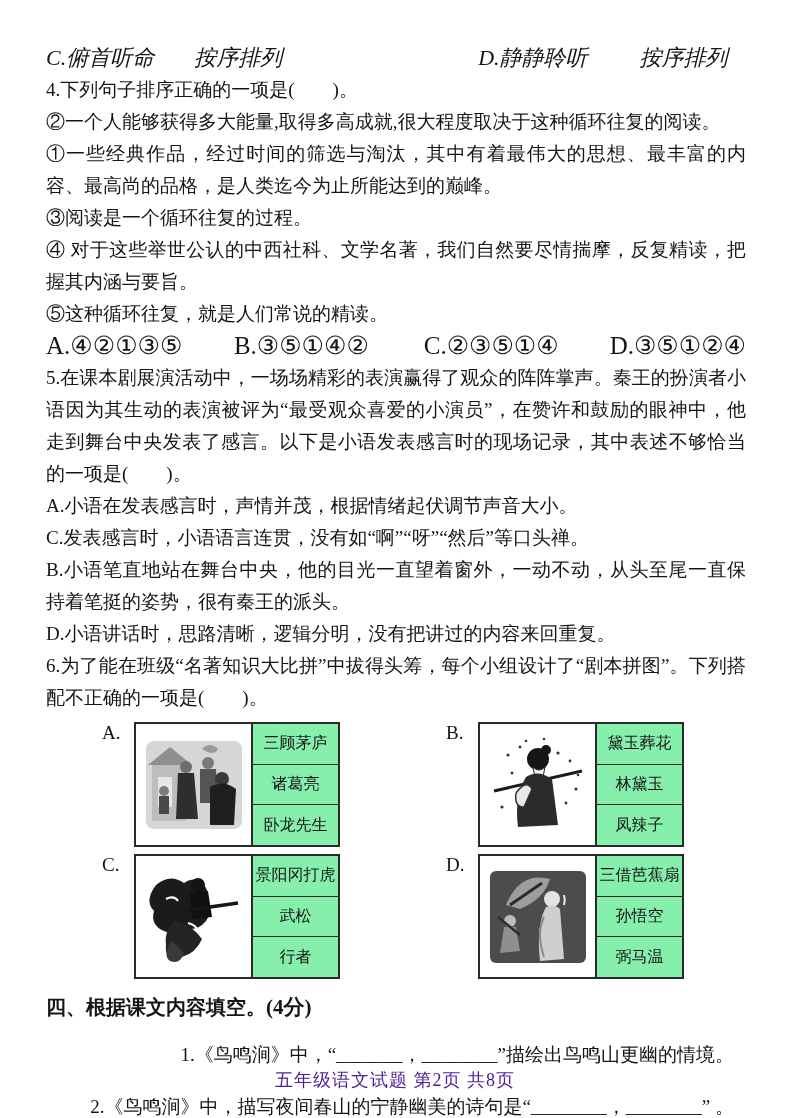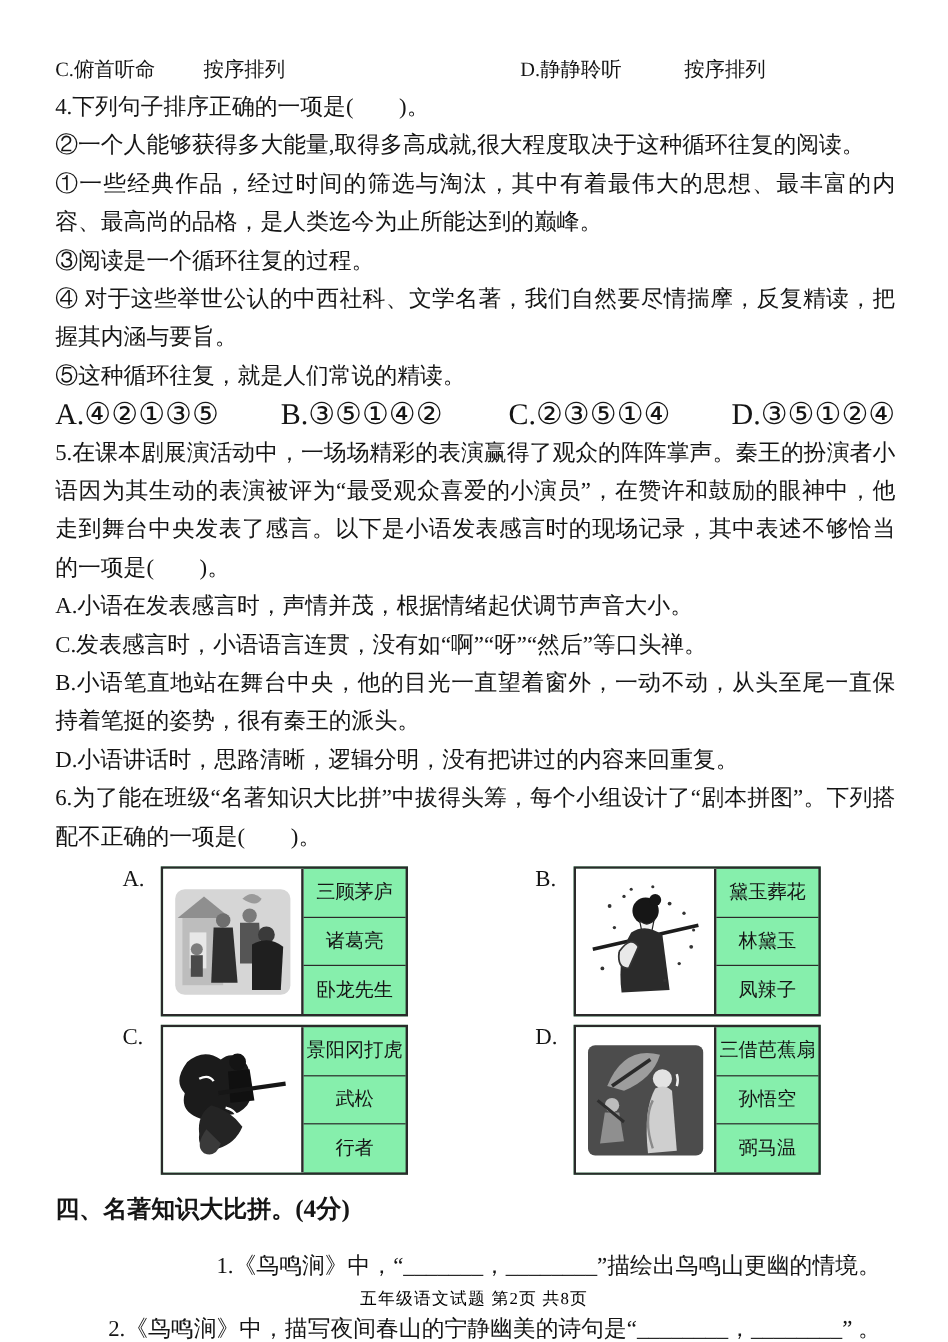--- a/index.html
+++ b/index.html
@@ -6,21 +6,21 @@
   .page{
     width:790px;height:1118px;box-sizing:border-box;position:relative;
     background:#ffffff;color:#151515;
     font-family:"Liberation Serif","DejaVu Serif",serif;
     padding:42px 44px 0 46px;overflow:hidden;
   }
   .para{
     margin:0;font-size:19px;line-height:32px;text-align:justify;
     white-space:pre-wrap;
   }
-  .cd-row{display:flex;font-size:17px;line-height:32px;}
+  .cd-row{display:flex;font-size:22px;line-height:32px;font-style:italic;}
   .cd-row .v1{margin-left:40px;}
   .cd-row .d{margin-left:196px;}
   .cd-row .v2{margin-left:52px;}
   .choices-row{display:flex;font-size:25px;line-height:32px;}
   .choices-row span{display:inline-block;}
   .choices-row .w1{width:192px;}
   .choices-row .w2{width:194px;}
   .choices-row .w3{width:190px;}
   .cards{
     margin-top:8px;padding-left:56px;
@@ -39,21 +39,21 @@
     flex:1;display:flex;align-items:center;justify-content:center;
     font-size:16px;border-top:1.5px solid #2a2a2a;white-space:nowrap;
   }
   .card-label:first-child{border-top:none;}
   .sec-heading{margin:12px 0 4px 0;font-size:20px;line-height:32px;}
   .sec-main{font-weight:bold;font-family:"Liberation Sans","DejaVu Sans",sans-serif;}
   .sec-score{font-size:21px;}
   .fill-item{margin:12px;font-size:19px;line-height:40px;text-align:right;white-space:pre-wrap;}
   .footer{
     position:absolute;left:0;right:0;bottom:26px;text-align:center;
-    font-size:14px;color:#000000;letter-spacing:1px;
+    font-size:18px;color:#4c1d95;letter-spacing:1px;
   }
 </style>
 </head>
 <body>
 
 <div class="page">
 
   <div class="cd-row">
     <span class="c">C.俯首听命</span>
     <span class="v1">按序排列</span>
@@ -192,19 +192,19 @@
         <div class="card-labels">
           <div class="card-label">三借芭蕉扇</div>
           <div class="card-label">孙悟空</div>
           <div class="card-label">弼马温</div>
         </div>
       </div>
     </div>
 
   </div>
 
-  <h3 class="sec-heading"><span class="sec-main">四、名著知识大比拼。</span><span class="sec-score">(4分)</span></h3>
+  <h3 class="sec-heading"><span class="sec-main">四、根据课文内容填空。</span><span class="sec-score">(4分)</span></h3>
   <p class="fill-item">1.《鸟鸣涧》中，“_______，________”描绘出鸟鸣山更幽的情境。</p>
   <p class="fill-item">2.《鸟鸣涧》中，描写夜间春山的宁静幽美的诗句是“________，________” 。</p>
 
   <div class="footer">五年级语文试题 第2页 共8页</div>
 
 </div>
 
 </body></html>

